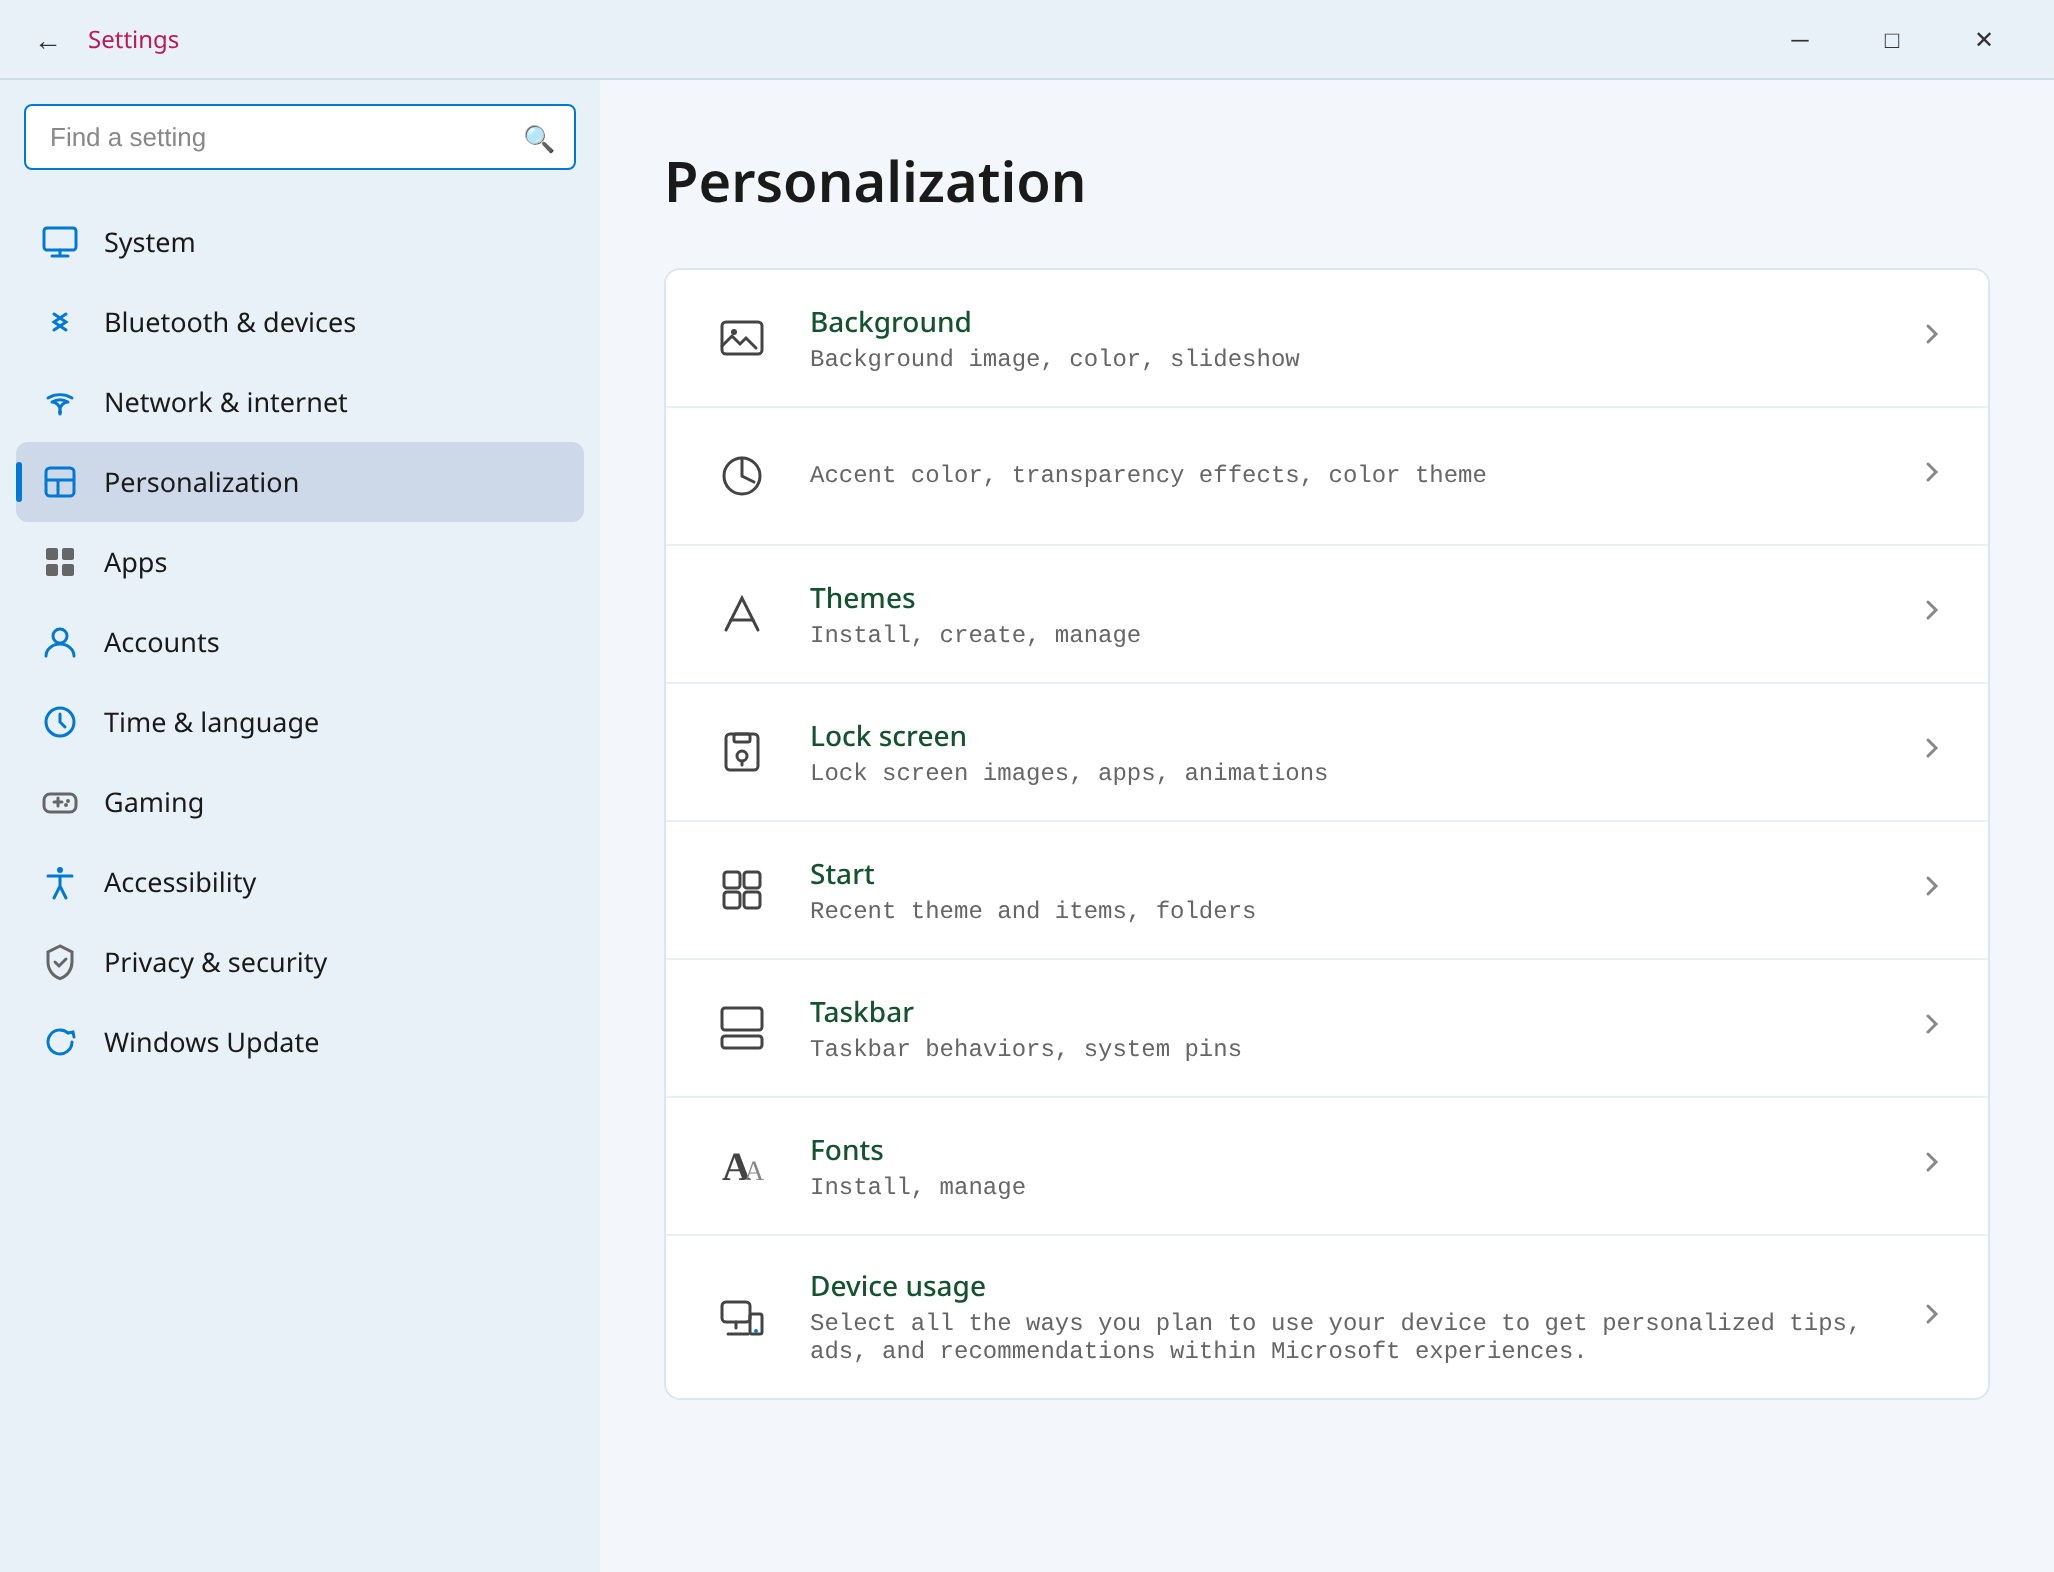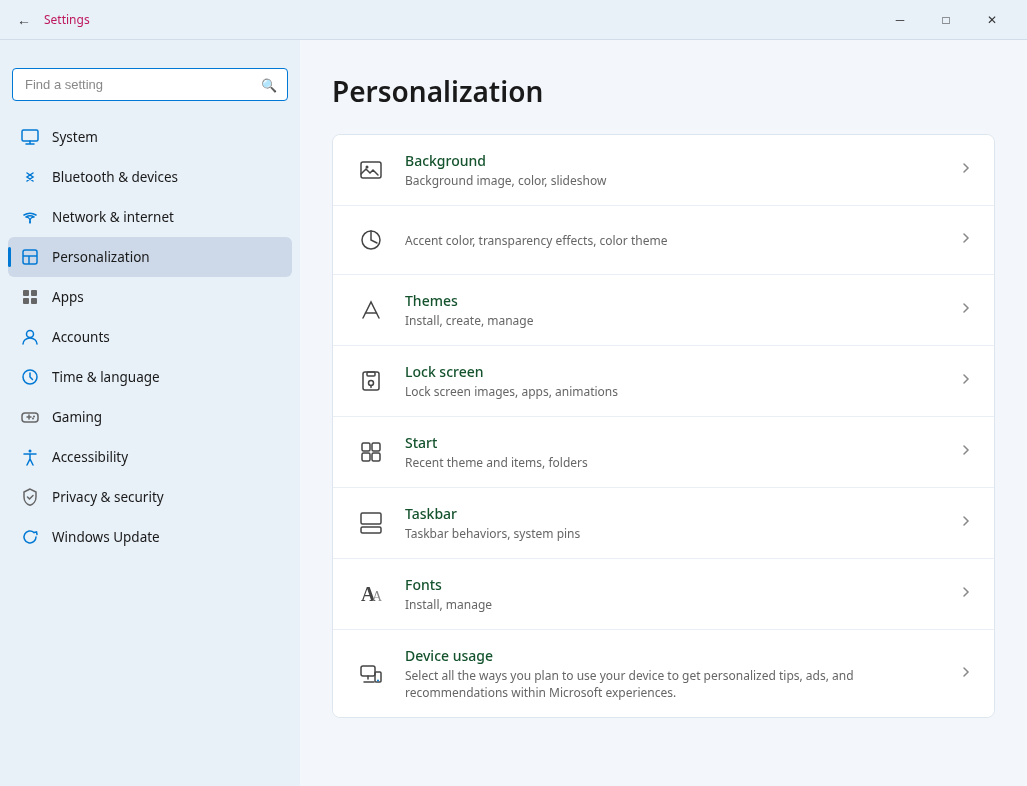--- a/index.html
+++ b/index.html
@@ -64,21 +64,21 @@
       width: 300px;
       background: #e8f0f8;
       flex-shrink: 0;
       display: flex;
       flex-direction: column;
       padding: 12px 8px;
       overflow-y: auto;
     }
 
     .search-box {
-      margin: 16px 4px 16px 4px;
+      margin: 0 4px 16px 4px;
       position: relative;
       display: flex;
       align-items: center;
       justify-content: flex-end;
     }
     .search-box input {
       width: 100%;
       padding: 8px 12px 8px 12px;
       border: 1.5px solid #0078d4;
       border-radius: 4px;
@@ -174,20 +174,21 @@
     .settings-item-text { flex: 1; }
     .settings-item-title {
       font-size: 14px;
       font-weight: 500;
       color: #14532d;
       margin-bottom: 2px;
     }
     .settings-item-desc {
       font-size: 12px;
       color: #666;
+      font-family: Liberation Mono, monospace;
     }
     .settings-item-chevron {
       color: #888;
       font-size: 13px;
     }
   </style>
 </head>
 <body>
 
 <div class="titlebar">

